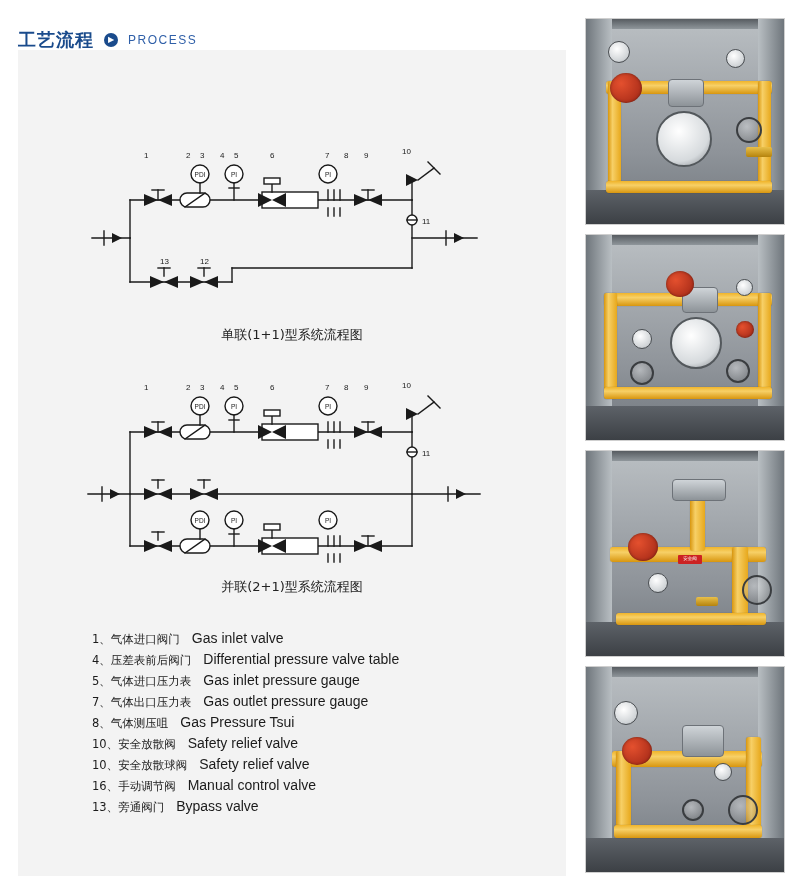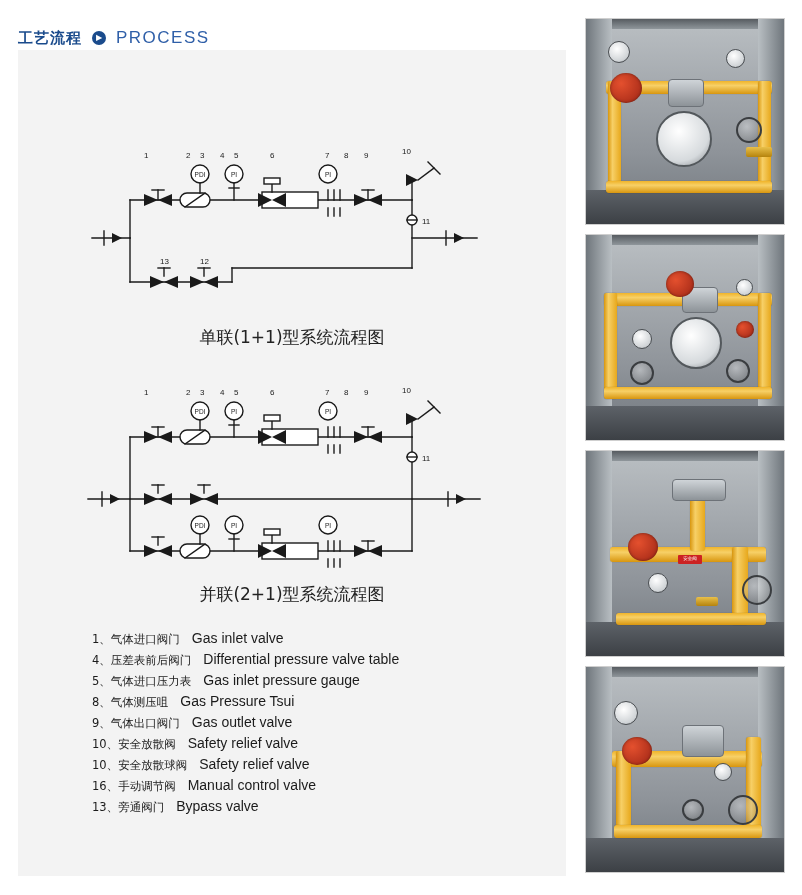--- a/index.html
+++ b/index.html
@@ -24,55 +24,55 @@
   .header {
     position: absolute;
     left: 18px;
     top: 28px;
     display: flex;
     align-items: center;
     gap: 10px;
   }
   .header-cn {
     color: #1a4b8c;
-    font-size: 15px;
+    font-size: 18px;
     font-weight: bold;
     letter-spacing: 1px;
   }
   .header-bullet {
     width: 14px;
     height: 14px;
     border-radius: 50%;
     background: #1a4b8c;
     display: inline-flex;
     align-items: center;
     justify-content: center;
     color: #ffffff;
     font-size: 8px;
     line-height: 1;
   }
   .header-en {
     color: #2f5fa8;
-    font-size: 17px;
+    font-size: 12px;
     letter-spacing: 1.5px;
   }
 
   
   .left-panel {
     position: absolute;
     left: 18px;
     top: 50px;
     width: 548px;
     height: 826px;
     background: #f3f3f3;
   }
 
   .diagram-caption {
     text-align: center;
-    font-size: 17px;
+    font-size: 13px;
     color: #222;
     font-family: "DejaVu Sans", "Liberation Sans", sans-serif;
   }
 
   .svg-wrap { display:block; margin: 0 auto; }
 
   
   .legend {
     position: absolute;
     left: 74px;
@@ -422,24 +422,24 @@
       <div class="legend-item">
         <span>1、</span><span class="legend-cn">气体进口阀门</span><span class="legend-en">Gas inlet valve</span>
       </div>
       <div class="legend-item">
         <span>4、</span><span class="legend-cn">压差表前后阀门</span><span class="legend-en">Differential pressure valve table</span>
       </div>
       <div class="legend-item">
         <span>5、</span><span class="legend-cn">气体进口压力表</span><span class="legend-en">Gas inlet pressure gauge</span>
       </div>
       <div class="legend-item">
+        <span>7、</span><span class="legend-cn">气体出口压力表</span><span class="legend-en">Gas outlet pressure gauge</span>
+      </div>
+      <div class="legend-item">
         <span>8、</span><span class="legend-cn">气体测压咀</span><span class="legend-en">Gas Pressure Tsui</span>
-      </div>
-      <div class="legend-item">
-        <span>9、</span><span class="legend-cn">气体出口阀门</span><span class="legend-en">Gas outlet valve</span>
       </div>
       <div class="legend-item">
         <span>10、</span><span class="legend-cn">安全放散阀</span><span class="legend-en">Safety relief valve</span>
       </div>
       <div class="legend-item">
         <span>10、</span><span class="legend-cn">安全放散球阀</span><span class="legend-en">Safety relief valve</span>
       </div>
       <div class="legend-item">
         <span>16、</span><span class="legend-cn">手动调节阀</span><span class="legend-en">Manual control valve</span>
       </div>

